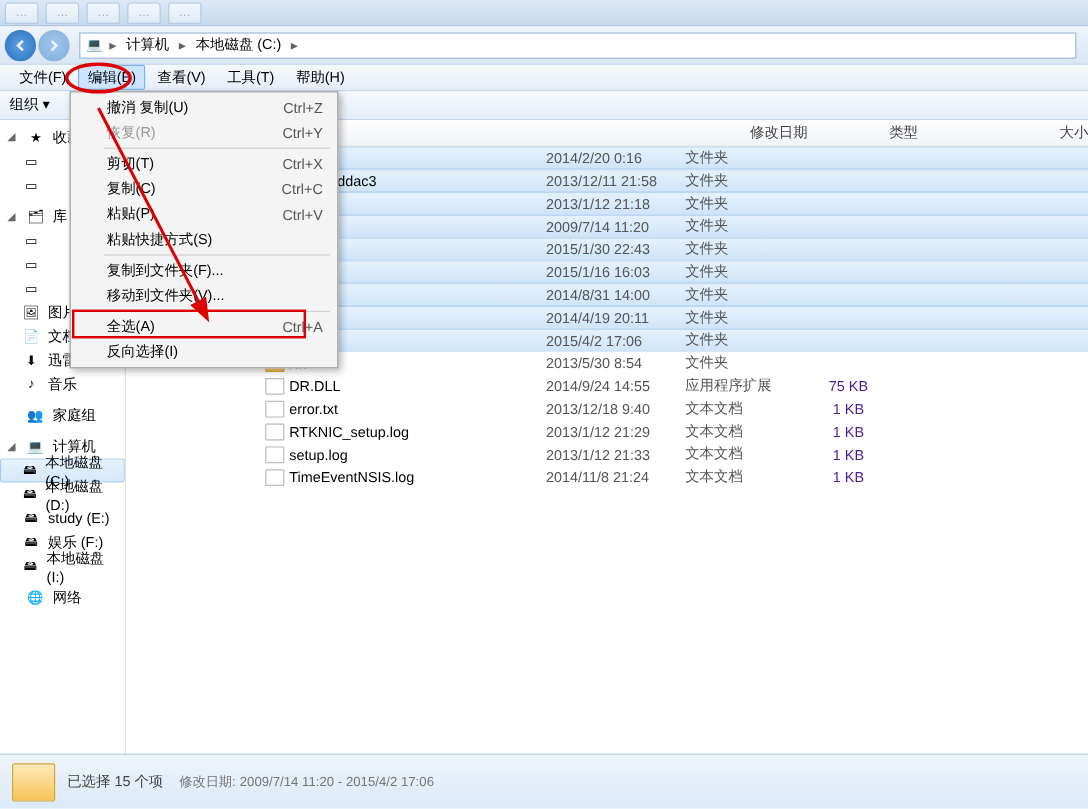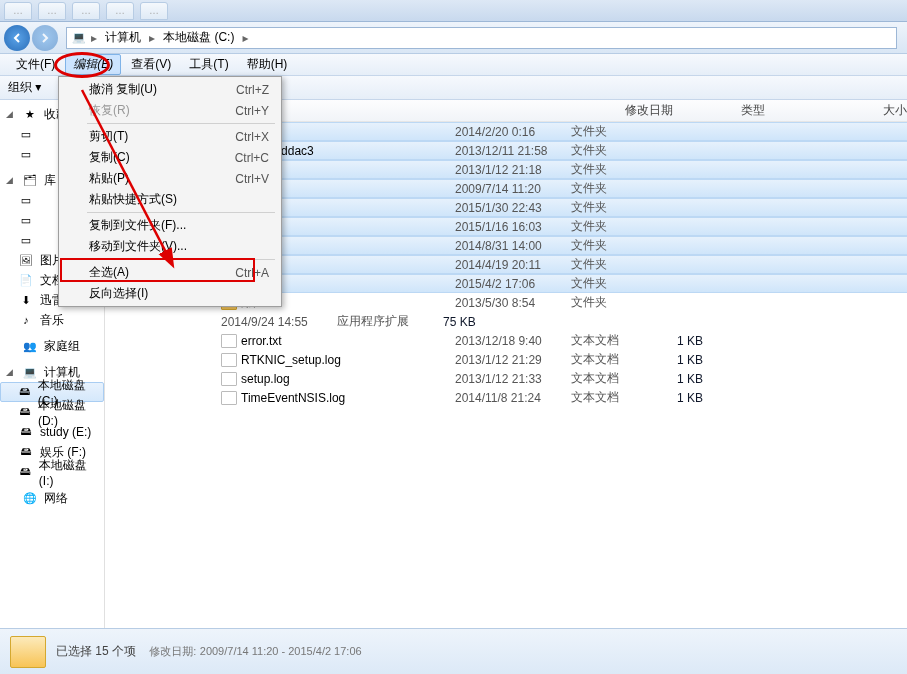--- a/index.html
+++ b/index.html
@@ -10,21 +10,21 @@
 
 .navbar { height: 32px; background: linear-gradient(#eef4fb,#d9e6f5); display: flex; align-items: center; padding: 0 4px; border-bottom: 1px solid #b7cce4; }
 .navbtn { width: 26px; height: 26px; border-radius: 50%; background: radial-gradient(#5aa3e8,#2a6db8); display: flex; align-items: center; justify-content: center; color: #fff; margin-right: 2px; }
 .navbtn.fwd { opacity: .5; }
 .addr { flex: 1; height: 22px; background: #fff; border: 1px solid #9db7d6; margin: 0 6px; display: flex; align-items: center; padding: 0 4px; gap: 4px; }
 .addr-seg { padding: 0 4px; }
 .addr-arrow { color: #666; }
 
 .menubar { height: 22px; background: linear-gradient(#f6f9fd,#e6eef8); display: flex; align-items: center; padding: 0 8px; gap: 2px; border-bottom: 1px solid #c6d6ea; position: relative; }
 .menuitem { padding: 2px 8px; }
-.menuitem.active { background: #cce4ff; border: 1px solid #7fb3e8; border-radius: 2px; padding: 1px 7px; font-style: italic; }
+.menuitem.active { background: #cce4ff; border: 1px solid #7fb3e8; border-radius: 2px; padding: 1px 7px; }
 .red-oval { position: absolute; left: 54px; top: -2px; width: 56px; height: 26px; border: 3px solid #d00; border-radius: 50%; pointer-events: none; z-index: 50; }
 
 .toolbar { height: 24px; background: linear-gradient(#f6f9fd,#e6eef8); display: flex; align-items: center; padding: 0 8px; border-bottom: 1px solid #c6d6ea; }
 
 .main { display: flex; height: 536px; }
 .sidebar { width: 164px; background: #fff; border-right: 1px solid #e0e0e0; padding: 4px 0; overflow: hidden; }
 .sb-group { margin-bottom: 6px; }
 .sb-item { display: flex; align-items: center; padding: 2px 4px 2px 18px; gap: 6px; height: 20px; }
 .sb-item.head { padding-left: 6px; font-weight: normal; }
 .sb-item.sel { background: linear-gradient(#e8f2fd,#d5e8fb); border: 1px solid #a9cdf2; border-radius: 2px; padding-left: 17px; }
@@ -38,21 +38,21 @@
 .col-h.date { width: 116px; }
 .col-h.type { width: 106px; }
 .col-h.size { width: 60px; text-align: right; }
 
 .rows { }
 .row { display: flex; align-items: center; height: 19px; padding-left: 116px; }
 .row.sel { background: linear-gradient(#e6f1fc,#cfe5fa); border-top: 1px solid #bcd8f4; border-bottom: 1px solid #bcd8f4; }
 .cell.name { width: 234px; display: flex; align-items: center; gap: 4px; }
 .cell.date { width: 116px; color: #555; }
 .cell.type { width: 106px; color: #555; }
-.cell.size { width: 60px; text-align: left; color: #0f172a; }
+.cell.size { width: 60px; text-align: center; color: #4c1d95; }
 .ficon { width: 16px; height: 14px; display: inline-block; }
 .folder-ico { background: linear-gradient(#fceabb,#f8c456); border: 1px solid #d4a830; border-radius: 1px; }
 .file-ico { background: #fff; border: 1px solid #bbb; border-radius: 1px; position: relative; }
 
 .dropdown { position: absolute; left: 58px; top: 76px; width: 224px; background: #f4f4f4; border: 1px solid #9e9e9e; box-shadow: 2px 2px 6px rgba(0,0,0,.3); z-index: 40; padding: 2px; }
 .dd-item { display: flex; justify-content: space-between; align-items: center; padding: 3px 10px 3px 28px; height: 21px; }
 .dd-item.disabled { color: #999; gap: 32px; }
 .dd-sep { height: 1px; background: #d0d0d0; margin: 2px 4px 2px 26px; }
 .dd-shortcut { color: #555; }
 .red-box { position: absolute; border: 2px solid #d00; pointer-events: none; z-index: 45; }
@@ -295,20 +295,24 @@
         <div class="row">
           <div class="cell name">
             <span class="ficon folder-ico"></span>
             <span>用户</span>
           </div>
           <div class="cell date">2013/5/30 8:54</div>
           <div class="cell type">文件夹</div>
           <div class="cell size"></div>
         </div>
         <div class="row">
+          <div class="cell name">
+            <span class="ficon file-ico"></span>
+            <span>DR.DLL</span>
+          </div>
           <div class="cell date">2014/9/24 14:55</div>
           <div class="cell type">应用程序扩展</div>
           <div class="cell size">75 KB</div>
         </div>
         <div class="row">
           <div class="cell name">
             <span class="ficon file-ico"></span>
             <span>error.txt</span>
           </div>
           <div class="cell date">2013/12/18 9:40</div>

